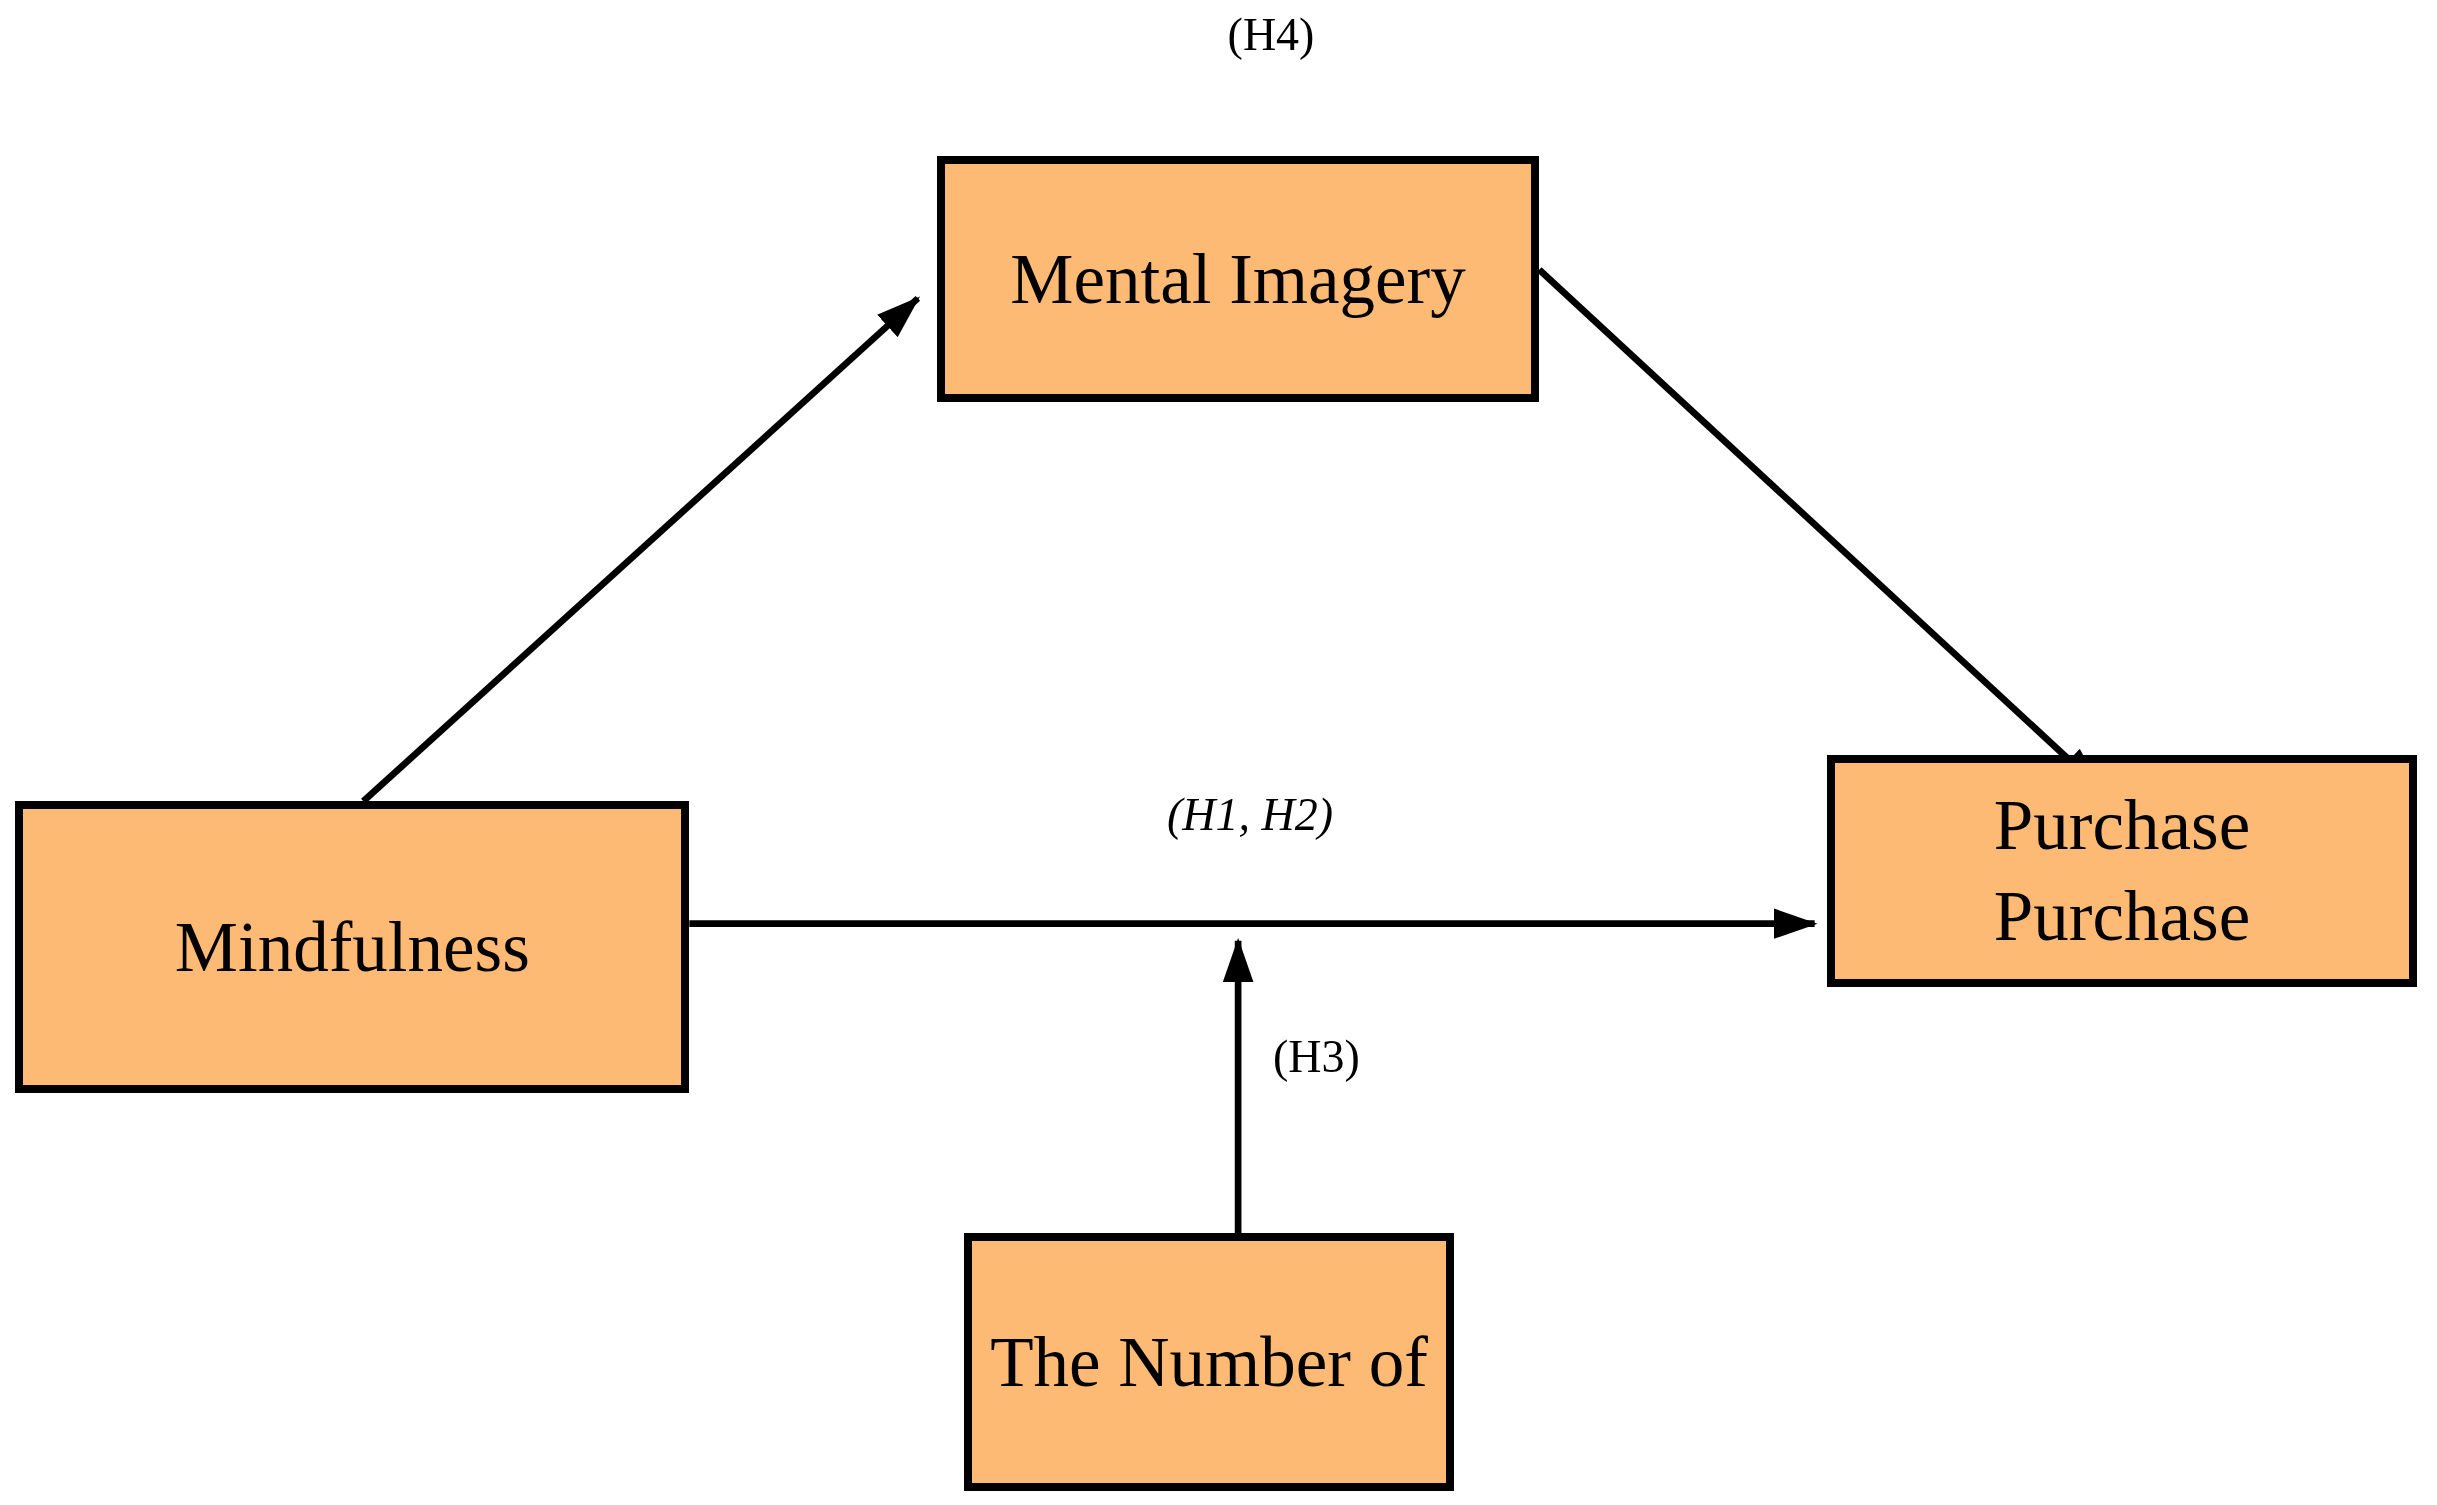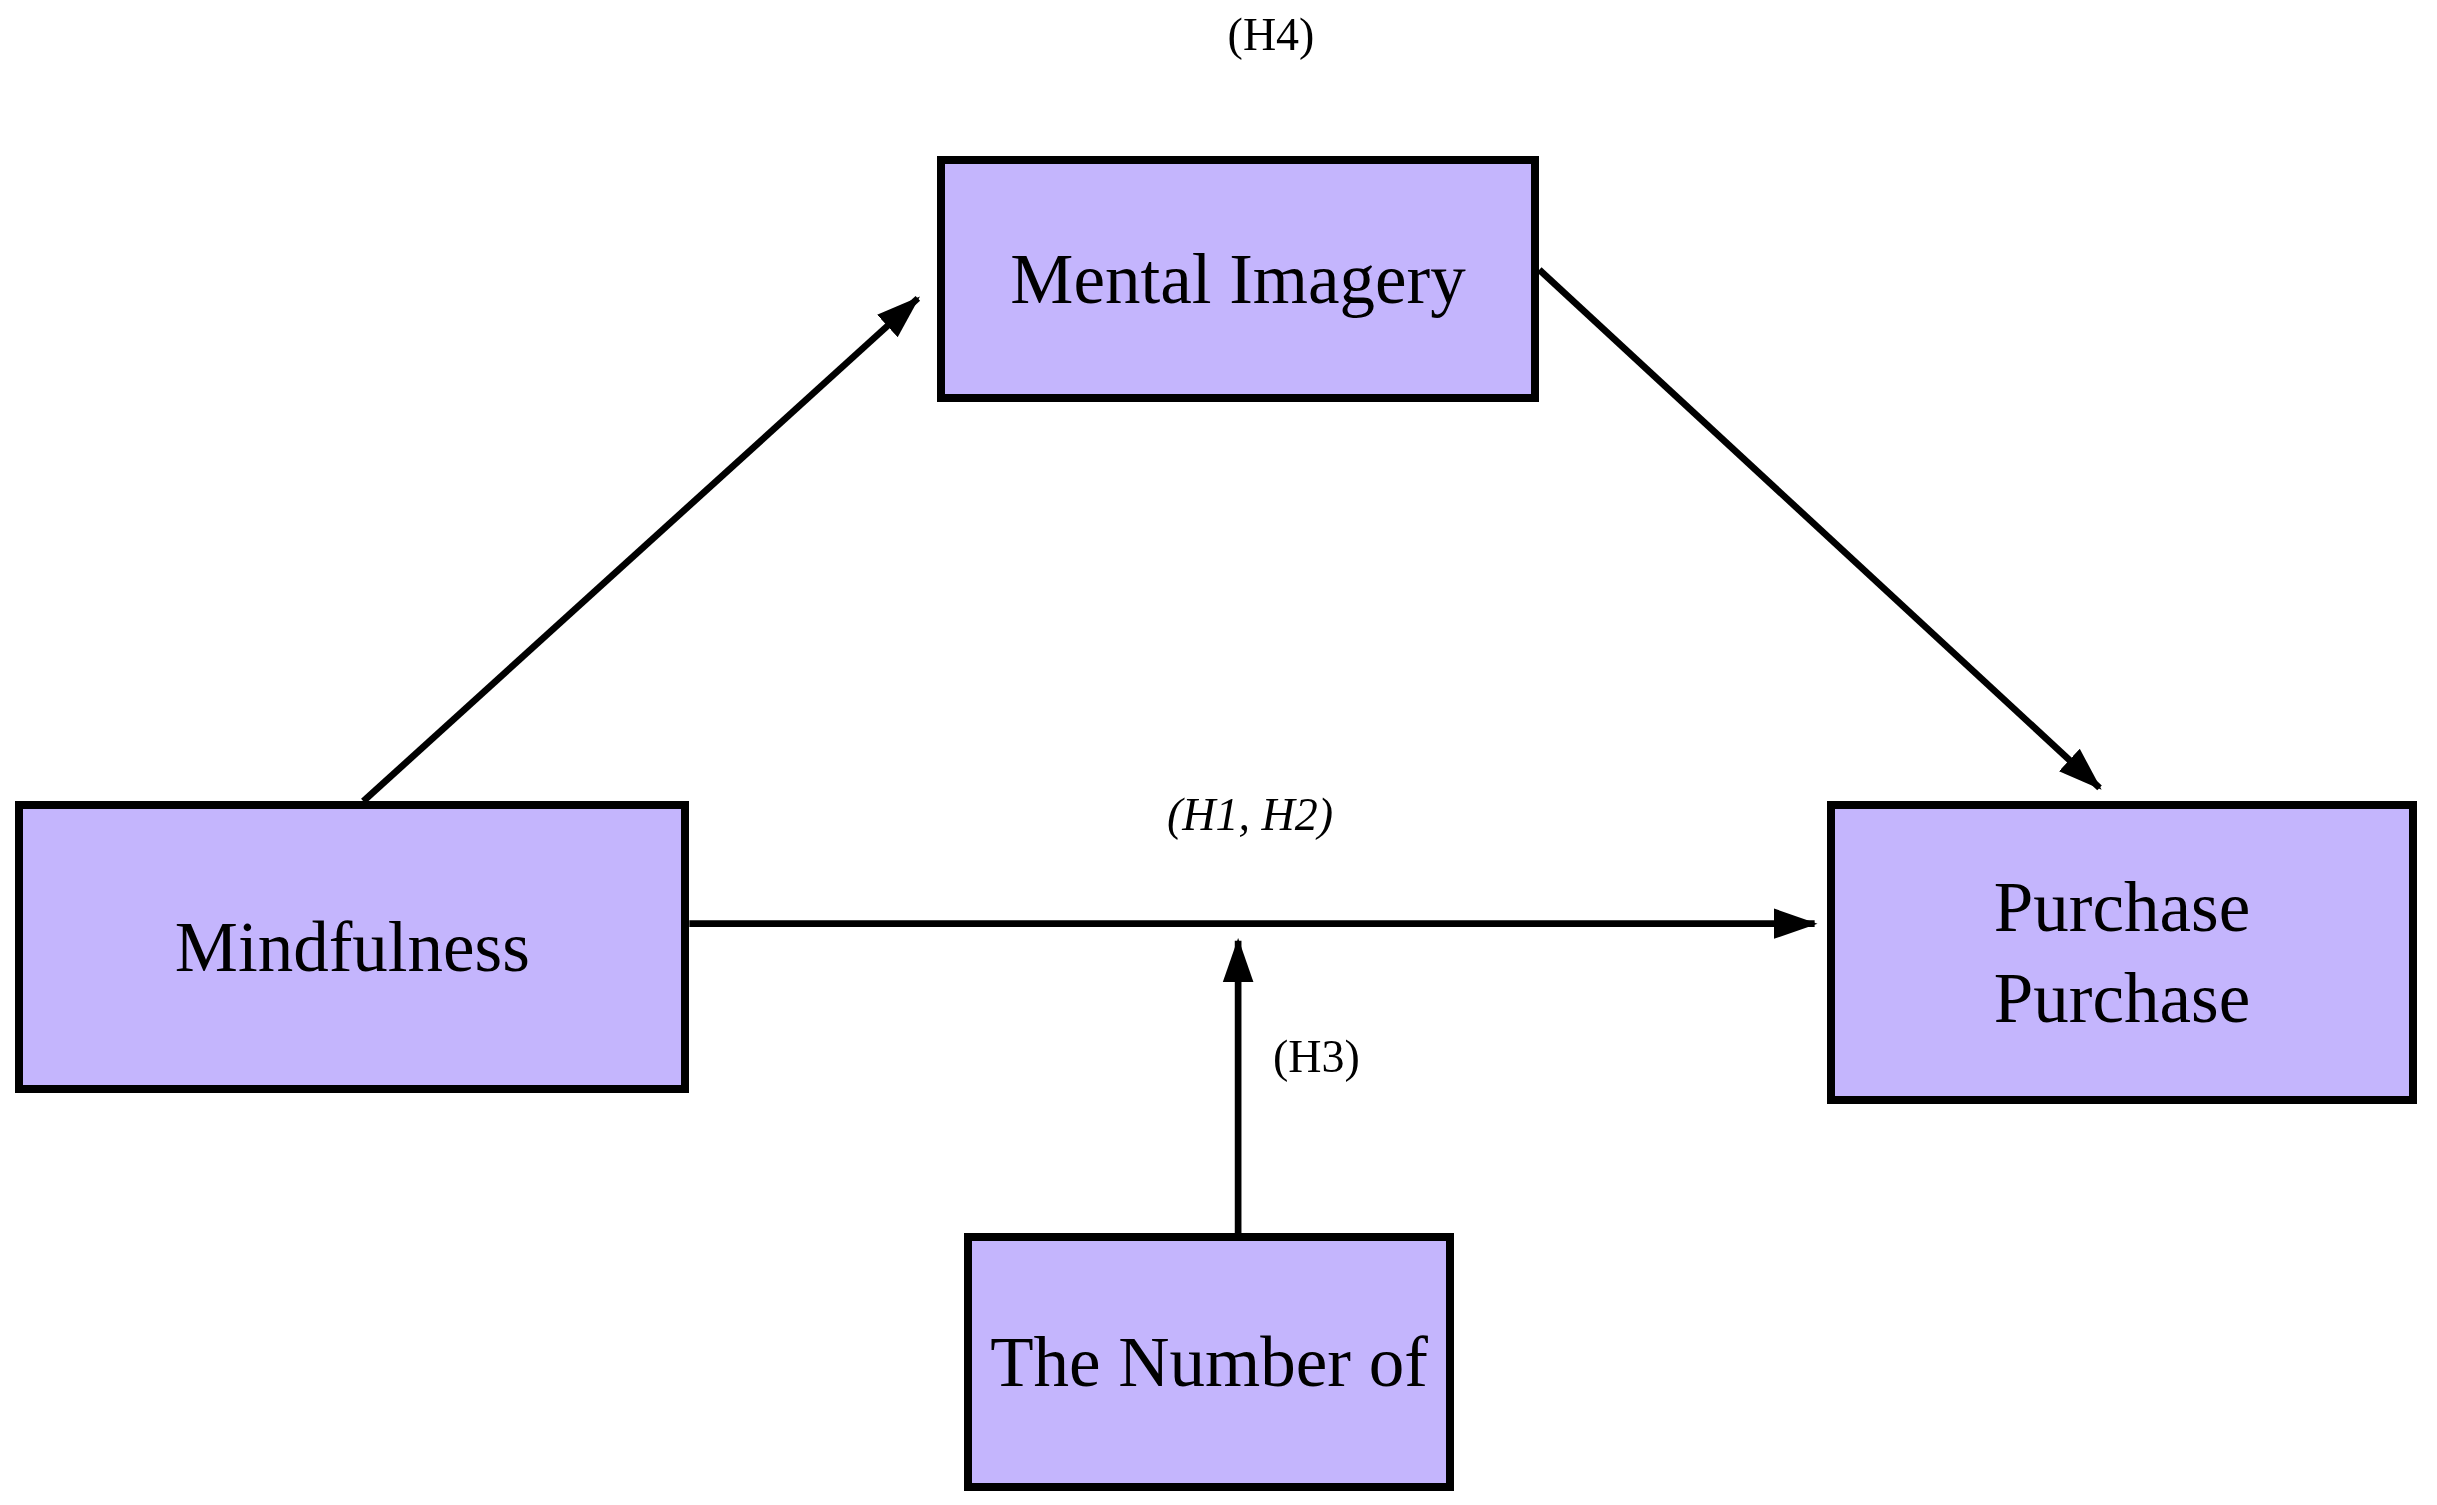--- a/index.html
+++ b/index.html
@@ -21,33 +21,33 @@
     left: 0;
     top: 0;
     width: 2438px;
     height: 1506px;
     pointer-events: none;
   }
   .node {
     position: absolute;
     box-sizing: border-box;
     border: 8.6px solid #000000;
-    background: #c4b5fd;
+    background: #fdba74;
     display: flex;
     flex-direction: column;
     align-items: center;
     justify-content: center;
     text-align: center;
     font-size: 71px;
     line-height: 1.28;
     white-space: nowrap;
   }
   .node-mindfulness { left: 15.3px;   top: 801px;  width: 674px; height: 292px; }
   .node-mediator    { left: 937px;  top: 156px;  width: 602px; height: 246px; }
-  .node-dependent   { left: 1827px; top: 801px;  width: 590px; height: 303px; }
+  .node-dependent   { left: 1827px; top: 755px;  width: 590px; height: 232px; }
   .node-moderator   { left: 964px; top: 1233px; width: 490px; height: 258px; }
   .hlabel {
     position: absolute;
     font-size: 46px;
     line-height: 1.1;
     white-space: nowrap;
   }
   .label-h4   { left: 1271px; top: 9.6px;   transform: translateX(-50%); }
   .label-h1h2 { left: 1250px; top: 790px;  transform: translateX(-50%); font-style: italic; }
   .label-h3   { left: 1273px; top: 1032px; text-align: center; }

